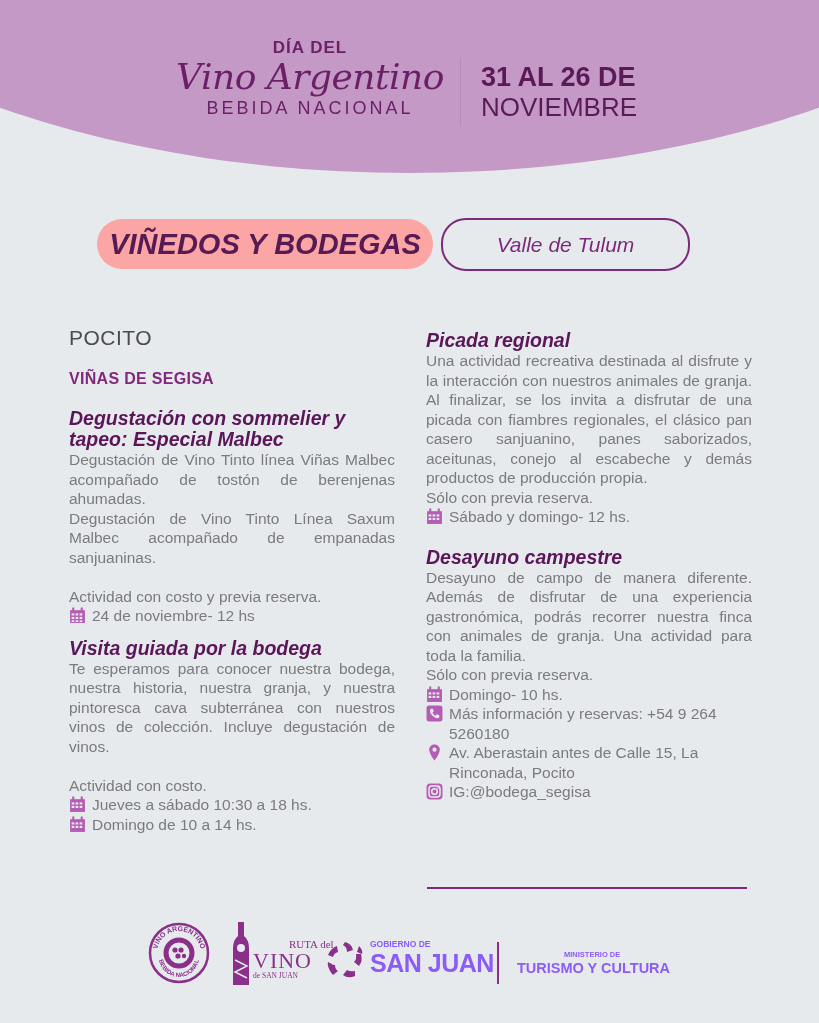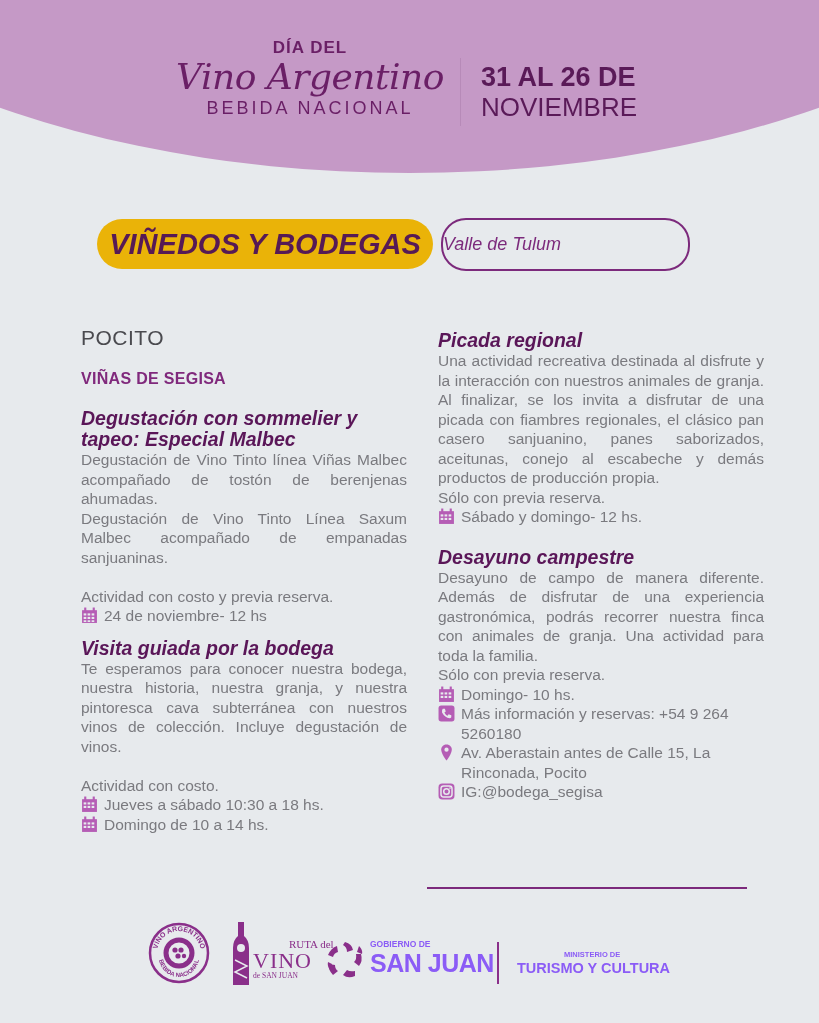--- a/index.html
+++ b/index.html
@@ -16,30 +16,30 @@
   .dia { font-weight:bold; font-size:17px; letter-spacing:1px; }
   .vino { font-family:"DejaVu Serif", serif; font-style:italic; font-size:36px; line-height:38px; color:#6a1f66; letter-spacing:-0.5px; }
   .bebida { font-size:18px; letter-spacing:3px; margin-top:2px; }
   .hdr-divider { position:absolute; left:460px; top:58px; width:1px; height:68px; background:#b78ab8; }
   .hdr-right { position:absolute; left:481px; top:62px; color:#5a1a58; }
   .dates { font-weight:bold; font-size:27px; line-height:30px; }
   .month { font-size:26px; line-height:30px; }
 
   .pill-filled {
     position:absolute; left:97px; top:219px; width:336px; height:50px;
-    border-radius:25px; background:#eab308; color:#561a55;
+    border-radius:25px; background:#fca5a5; color:#561a55;
     font-weight:bold; font-style:italic; font-size:29px; text-align:center; line-height:50px;
   }
   .pill-outline {
     position:absolute; left:441px; top:218px; width:245px; height:49px;
     border-radius:25px; border:2px solid #7c2a7c; color:#7c2a7c;
-    font-style:italic; font-size:18px; line-height:49px;
-  }
-
-  .col { position:absolute; color:#7a7a7f; font-size:15.5px; line-height:19.5px;margin-left:12px; }
+    font-style:italic; font-size:21px; text-align:center; line-height:49px;
+  }
+
+  .col { position:absolute; color:#7a7a7f; font-size:15.5px; line-height:19.5px; }
   .col-left { left:69px; top:328px; width:326px; }
   .col-right { left:426px; top:330px; width:326px; }
   .loc { color:#4a4a4f; font-size:21px; margin-bottom:21px; letter-spacing:0.5px; }
   .winery { color:#80297c; font-weight:bold; font-size:16px; margin-bottom:20px; letter-spacing:0.3px; }
   .act-title { color:#5a1658; font-weight:bold; font-style:italic; font-size:19.5px; line-height:21px; }
   .desc { text-align:justify; }
   .gap { height:19.5px; }
   .info-line { display:flex; align-items:flex-start; }
   .ico { display:inline-block; width:17px; height:17px; margin-right:6px; margin-top:1px; flex:none; }
   .block { margin-bottom:12px; }

